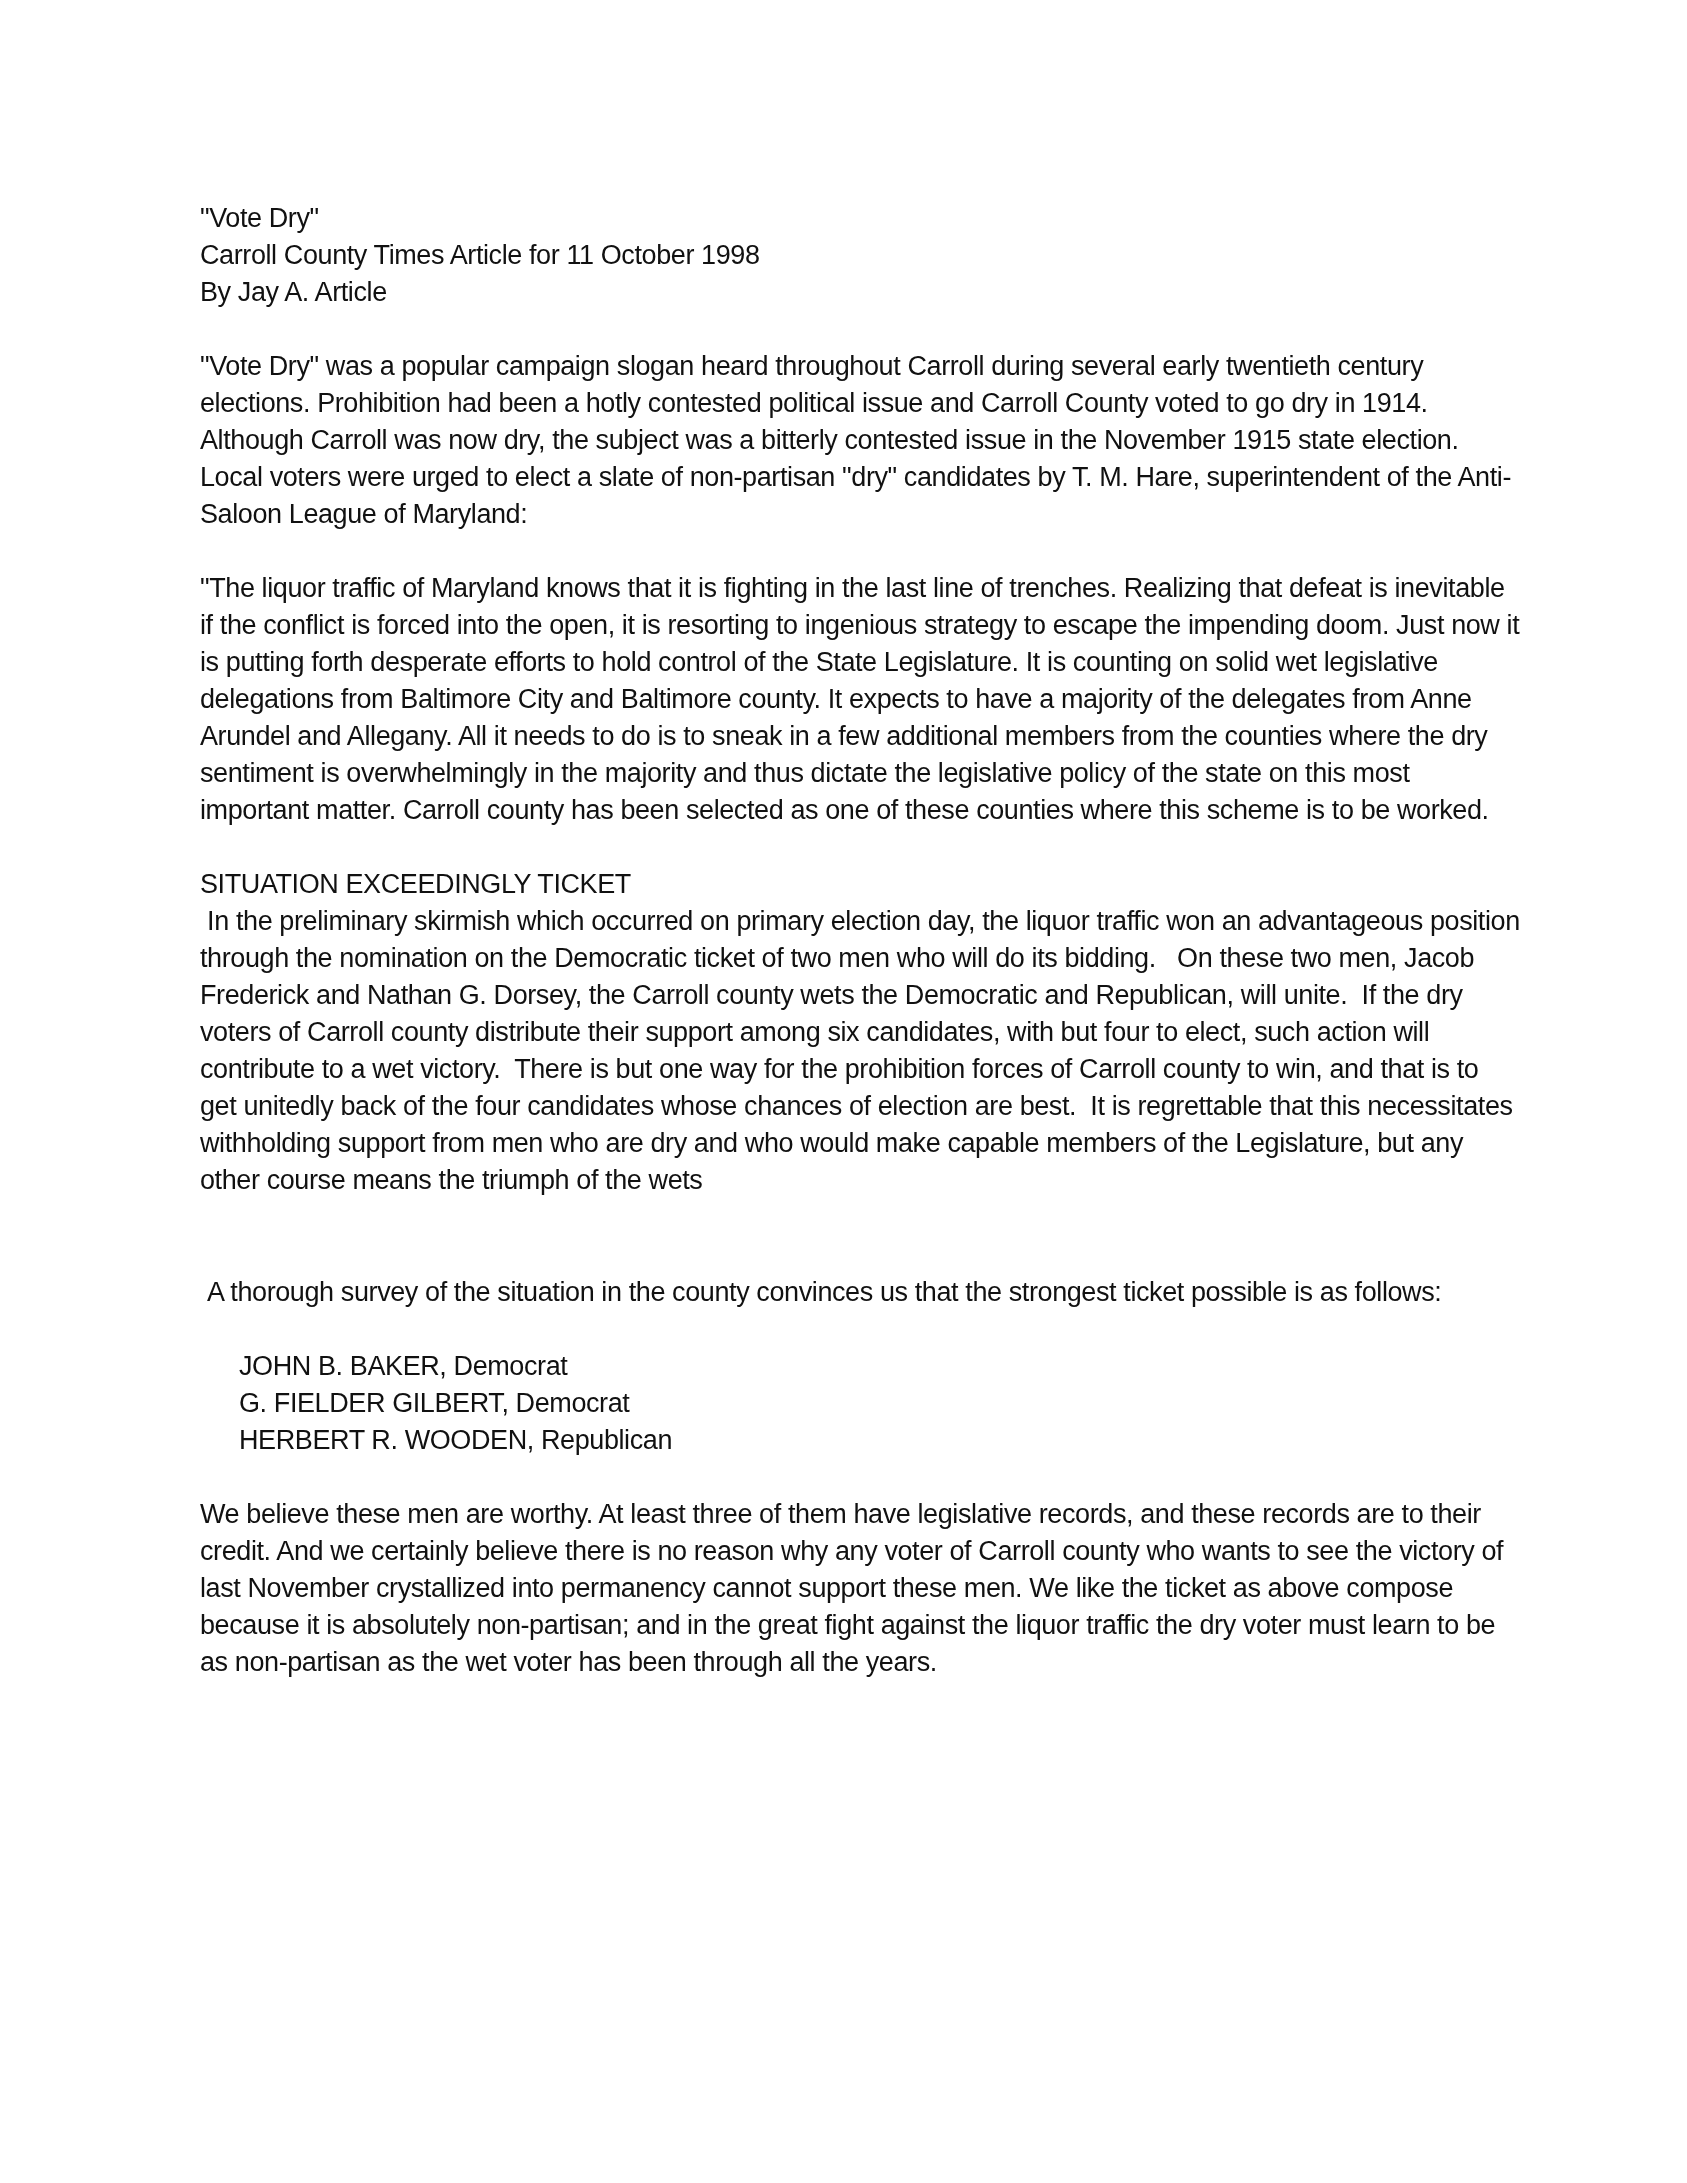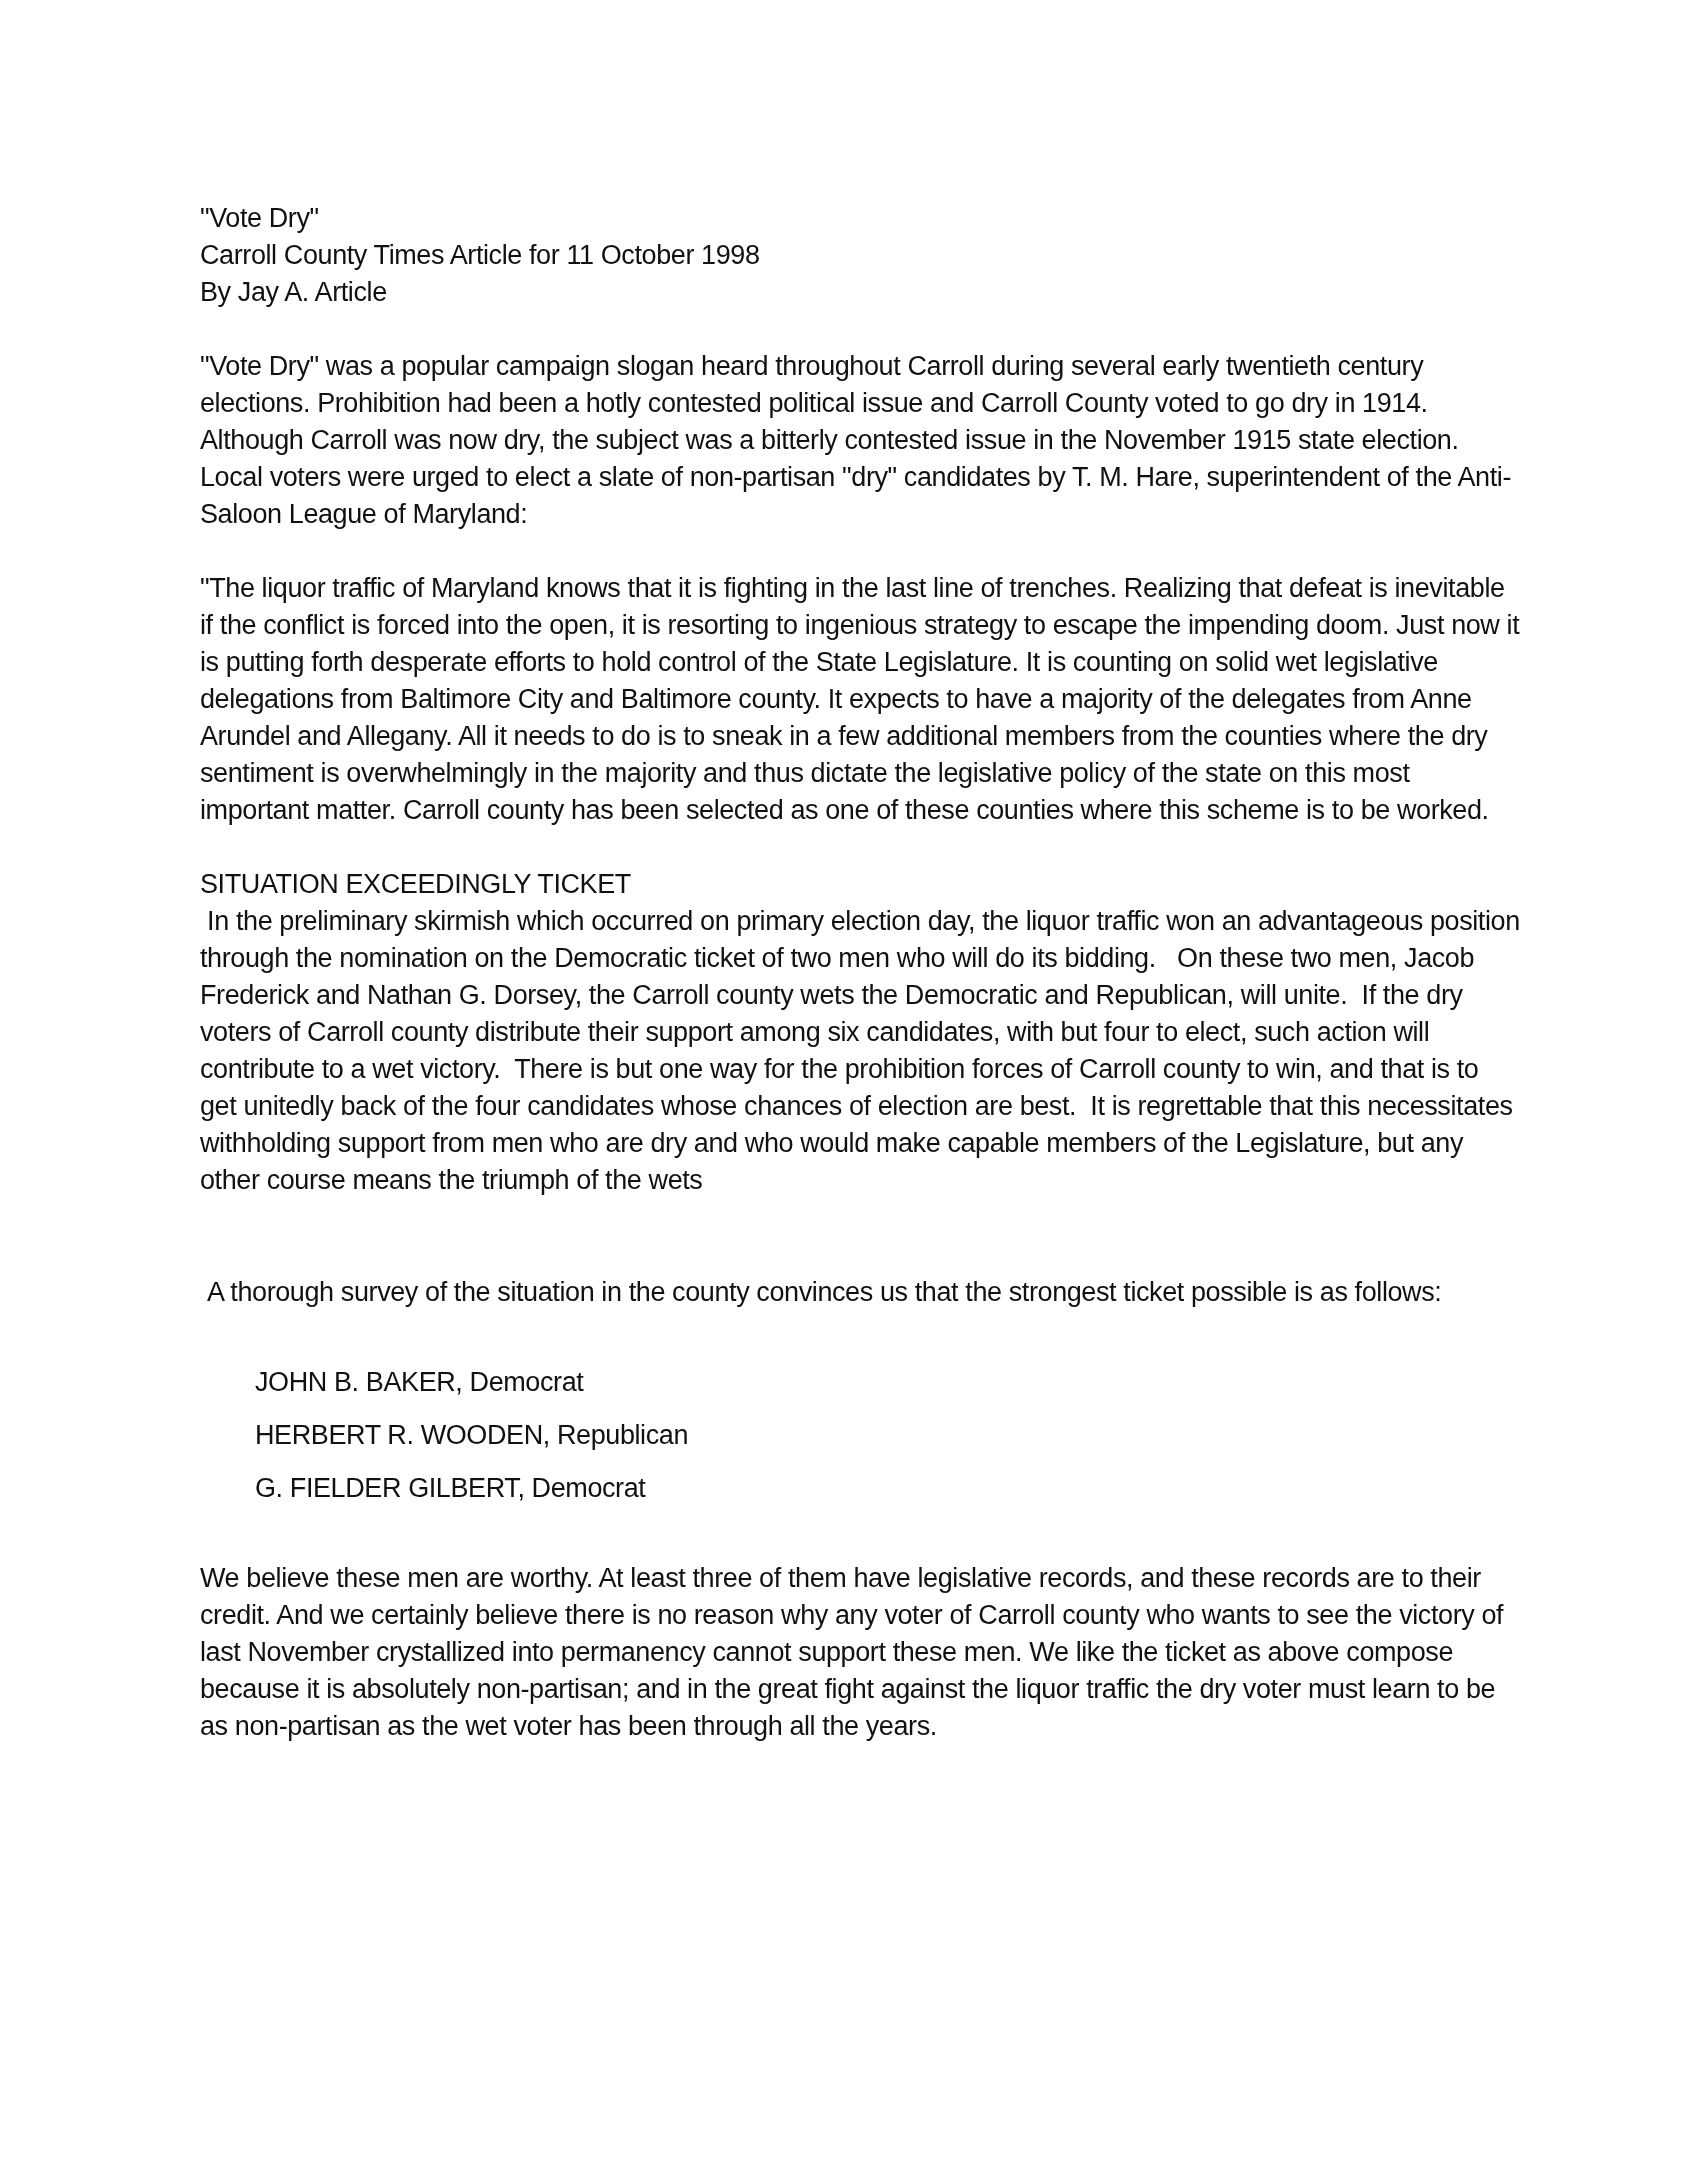--- a/index.html
+++ b/index.html
@@ -28,21 +28,21 @@
   .line { display: block; white-space: pre-wrap; }
   .block { margin: 0; }
   .gap1 { height: 37px; }
   .gap2 { height: 75px; }
   .para { margin: 0; }
   .ticket-list {
     list-style: none;
     margin: 0;
     padding: 0 0 0 39px;
   }
-  .ticket-list li { margin: 16px; }
+  .ticket-list li { margin: 0; }
 </style>
 </head>
 <body>
 
 <div class="page">
 
   <div class="block">
     <span class="line">"Vote Dry"</span>
     <span class="line">Carroll County Times Article for 11 October 1998</span>
     <span class="line">By Jay A. Article</span>
@@ -65,22 +65,22 @@
 
   <div class="gap2"></div>
 
   <div class="block">
     <p class="para" style="white-space: pre-wrap;"> A thorough survey of the situation in the county convinces us that the strongest ticket possible is as follows:</p>
 
     <div class="gap1"></div>
 
     <ul class="ticket-list">
       <li>JOHN B. BAKER, Democrat</li>
+      <li>G. FIELDER GILBERT, Democrat</li>
       <li>HERBERT R. WOODEN, Republican</li>
-      <li>G. FIELDER GILBERT, Democrat</li>
     </ul>
 
     <div class="gap1"></div>
 
     <p class="para">We believe these men are worthy.   At least three of them have legislative records, and these records are to their credit.  And we certainly believe there is no reason why any voter of Carroll county who wants to see the victory of last November crystallized into permanency cannot support these men.   We like the ticket as above compose because it is absolutely non-partisan; and in the great fight against the liquor traffic the dry voter must learn to be as non-partisan as the wet voter has been through all the years.</p>
   </div>
 
   <div class="gap2"></div>
 
 

